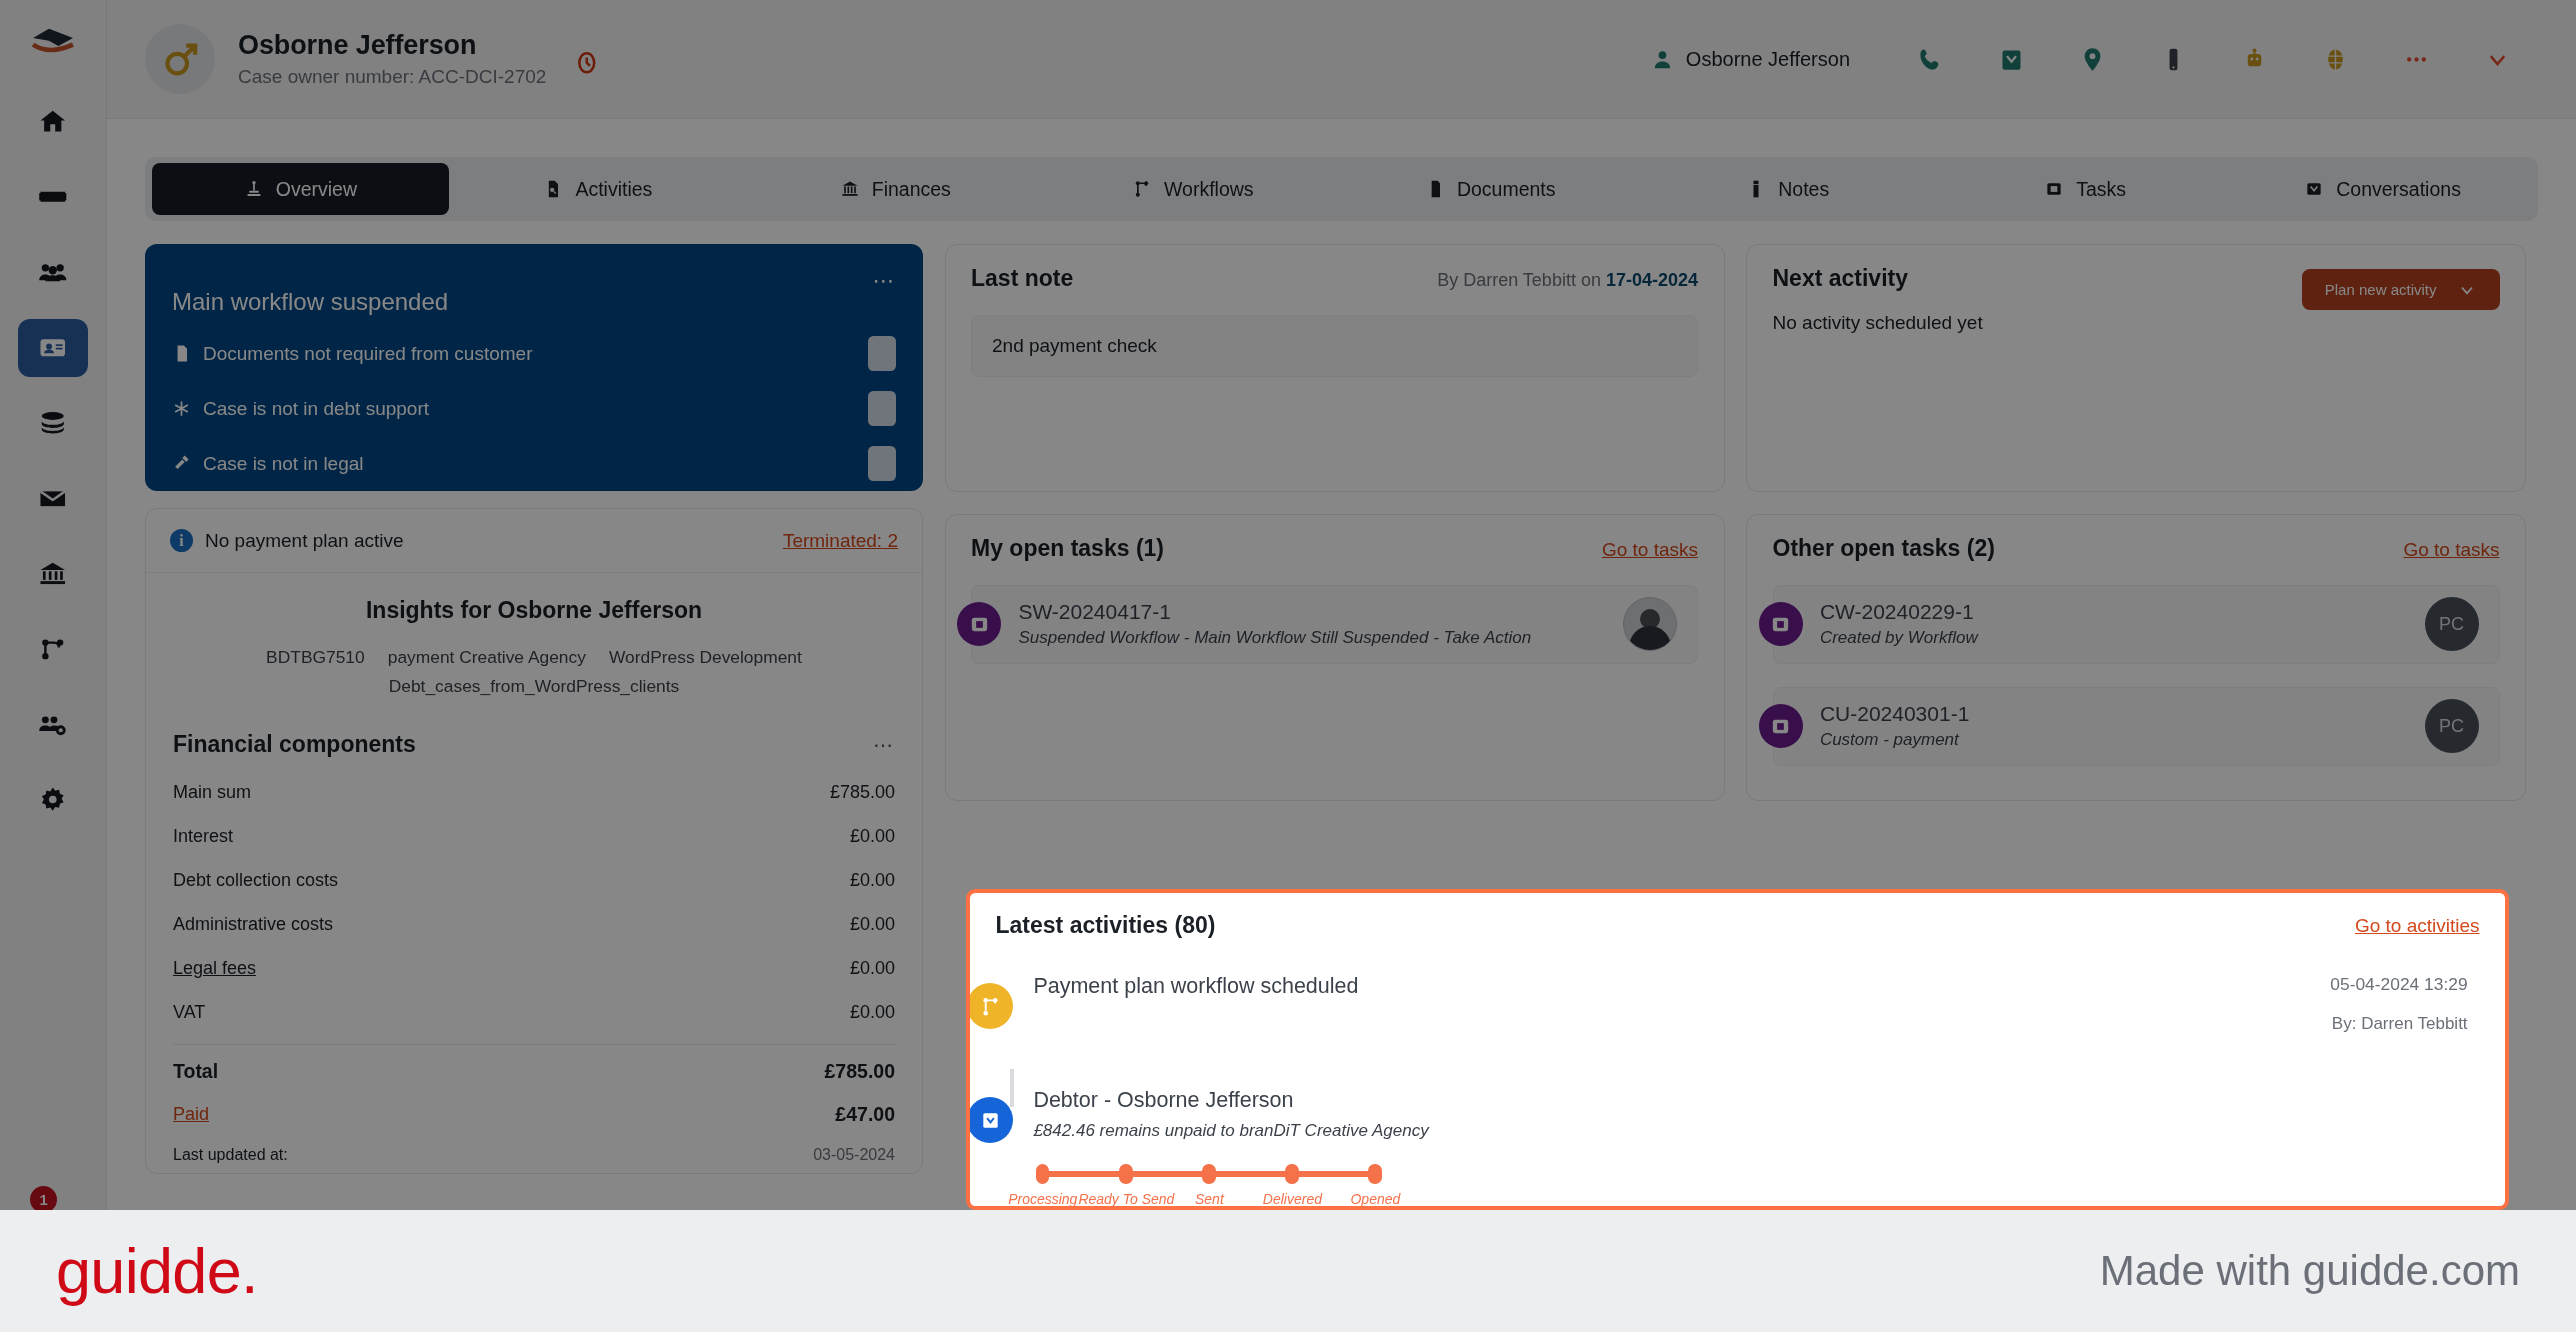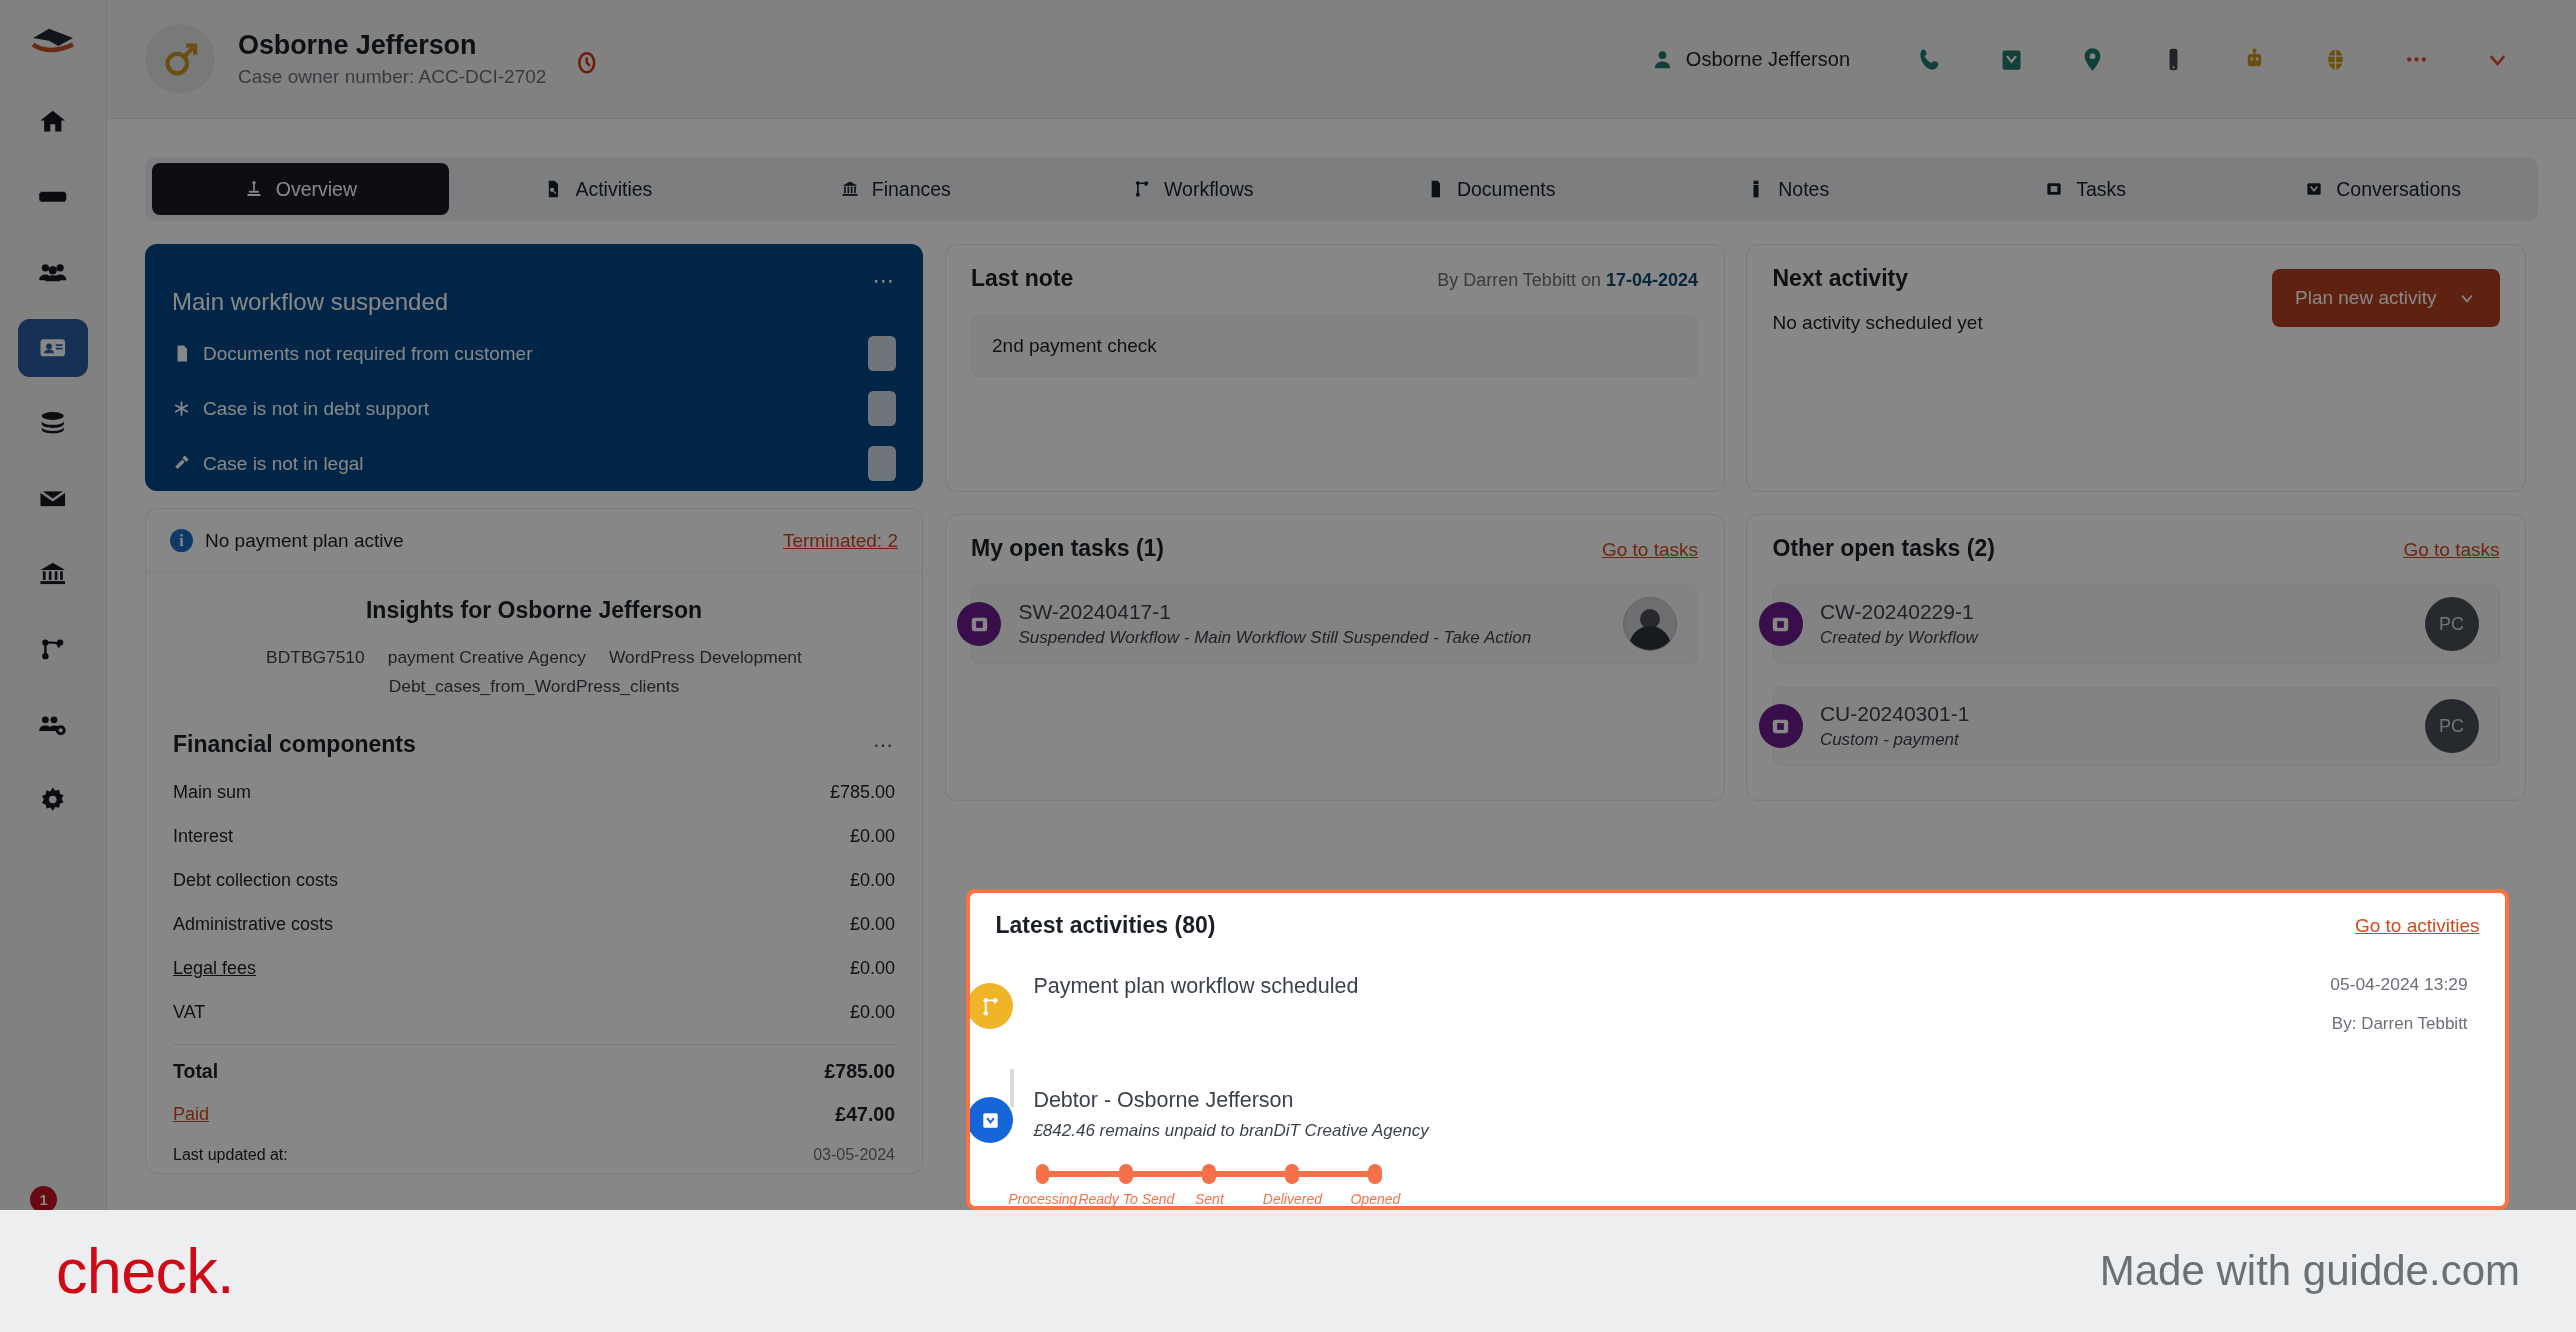--- a/index.html
+++ b/index.html
@@ -144,22 +144,22 @@
 
   #last-note { height: 248px; }
   #note-box {
     margin: 23px 25.5px 0 25.5px; background: #f7f8f9; border: 0.7px solid #eceef0;
     border-radius: 8px; padding: 19px 20px; font-size: 19px; color: #1b2027;
   }
 
   #next-activity { height: 248px; position: relative; }
   #plan-btn {
     position: absolute; right: 25.5px; top: 24px; background: #b3411f; color: #fff;
-    border-radius: 8px; height: 58px; padding: 0 23px; display: flex; align-items: center;
-    gap: 20px; font-size: 19px; cursor: pointer;
+    border-radius: 8px; height: 41px; padding: 0 23px; display: flex; align-items: center;
+    gap: 20px; font-size: 15px; cursor: pointer;
   }
   #next-activity .na-empty { padding: 20px 25.5px 0 25.5px; font-size: 19px; color: #1b2027; }
 
   #my-tasks { margin-top: 21.5px; height: 287px; }
   #other-tasks { margin-top: 21.5px; height: 287px; }
   .task-row {
     margin: 23px 25.5px 0 25.5px; background: #f7f8f9; border: 0.7px solid #eceef0;
     border-radius: 8px; height: 79px; display: flex; align-items: center; padding: 0 20px;
     position: relative;
   }
@@ -709,18 +709,18 @@
             <span class="stepl" style="left:259px">Delivered</span>
             <span class="stepl" style="left:342px">Opened</span>
           </div>
         </div>
       </div>
 
     </div>
   </section>
 
   <footer id="footer">
-    <span id="guidde-logo">check.</span>
+    <span id="guidde-logo">guidde.</span>
     <span id="made-with">Made with guidde.com</span>
   </footer>
 
 </div>
 
 
 </body></html>

